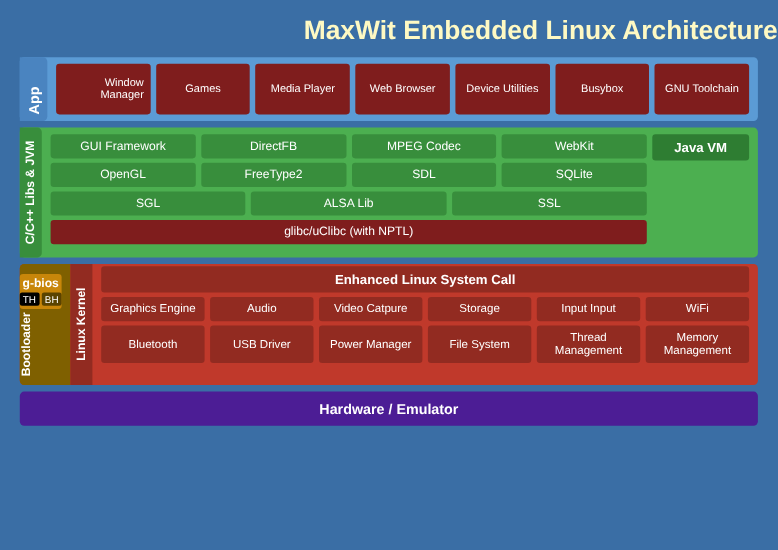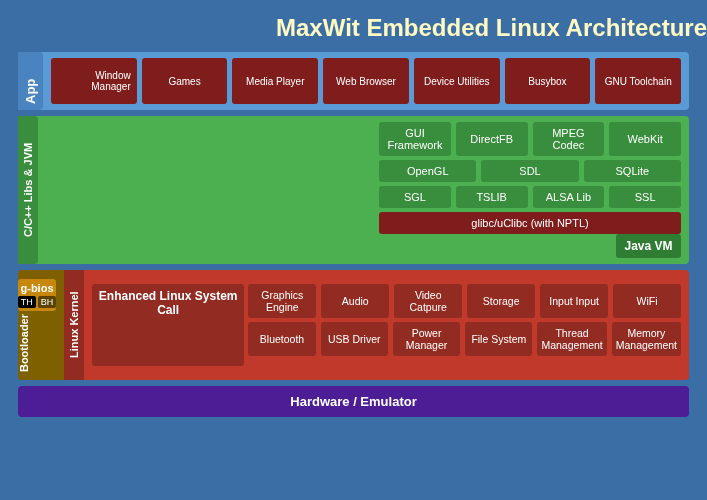--- a/index.html
+++ b/index.html
@@ -110,22 +110,21 @@
     .lib-item.wide {
       flex: 2;
     }
     .lib-item.javavm {
       background: #2e7d32;
       font-size: 12px;
       font-weight: bold;
     }
     .javavm-wrapper {
       display: flex;
-      align-items: flex-end;
-      flex-direction: column;
+      align-items: flex-start;
     }
     .libs-grid {
       flex: 1;
       display: flex;
       flex-direction: column;
       gap: 4px;
     }
     .glibc-row {
       background: #7f1d1d;
       color: white;
@@ -200,22 +199,23 @@
       color: white;
       font-size: 11px;
       font-weight: bold;
       padding: 4px 4px;
       background: #922b21;
       text-align: center;
     }
     .kernel-inner {
       flex: 1;
       display: flex;
+      flex-direction: column;
       gap: 4px;
-      padding: 14px 8px;
+      padding: 2px 8px;
     }
     .syscall-bar {
       background: #922b21;
       color: white;
       font-size: 12px;
       text-align: center;
       padding: 5px;
       border-radius: 3px;
       font-weight: bold;
     }
@@ -278,32 +278,32 @@
       <div class="javavm-wrapper">
         <div class="libs-grid">
           <div class="libs-row">
             <div class="lib-item wide">GUI Framework</div>
             <div class="lib-item wide">DirectFB</div>
             <div class="lib-item wide">MPEG Codec</div>
             <div class="lib-item wide">WebKit</div>
           </div>
           <div class="libs-row">
             <div class="lib-item">OpenGL</div>
+            <div class="lib-item">FreeType2</div>
             <div class="lib-item">SDL</div>
             <div class="lib-item">SQLite</div>
           </div>
           <div class="libs-row">
             <div class="lib-item">SGL</div>
-            <div class="lib-item">TSLIB</div>
             <div class="lib-item">ALSA Lib</div>
             <div class="lib-item">SSL</div>
           </div>
           <div class="glibc-row">glibc/uClibc (with NPTL)</div>
         </div>
-        <div class="lib-item javavm" style="width:65px; margin-left:5px; flex:none;">Java VM</div>
+        <div class="lib-item javavm" style="width:88px; margin-left:5px; flex:none;">Java VM</div>
       </div>
     </div>
   </div>
 
   <div class="kernel-layer">
     <div class="bootloader-block">
       <div class="gbios-box">
         <div class="gbios-label">g-bios</div>
         <div class="gbios-sub">
           <div class="gbios-sub-item">TH</div>

